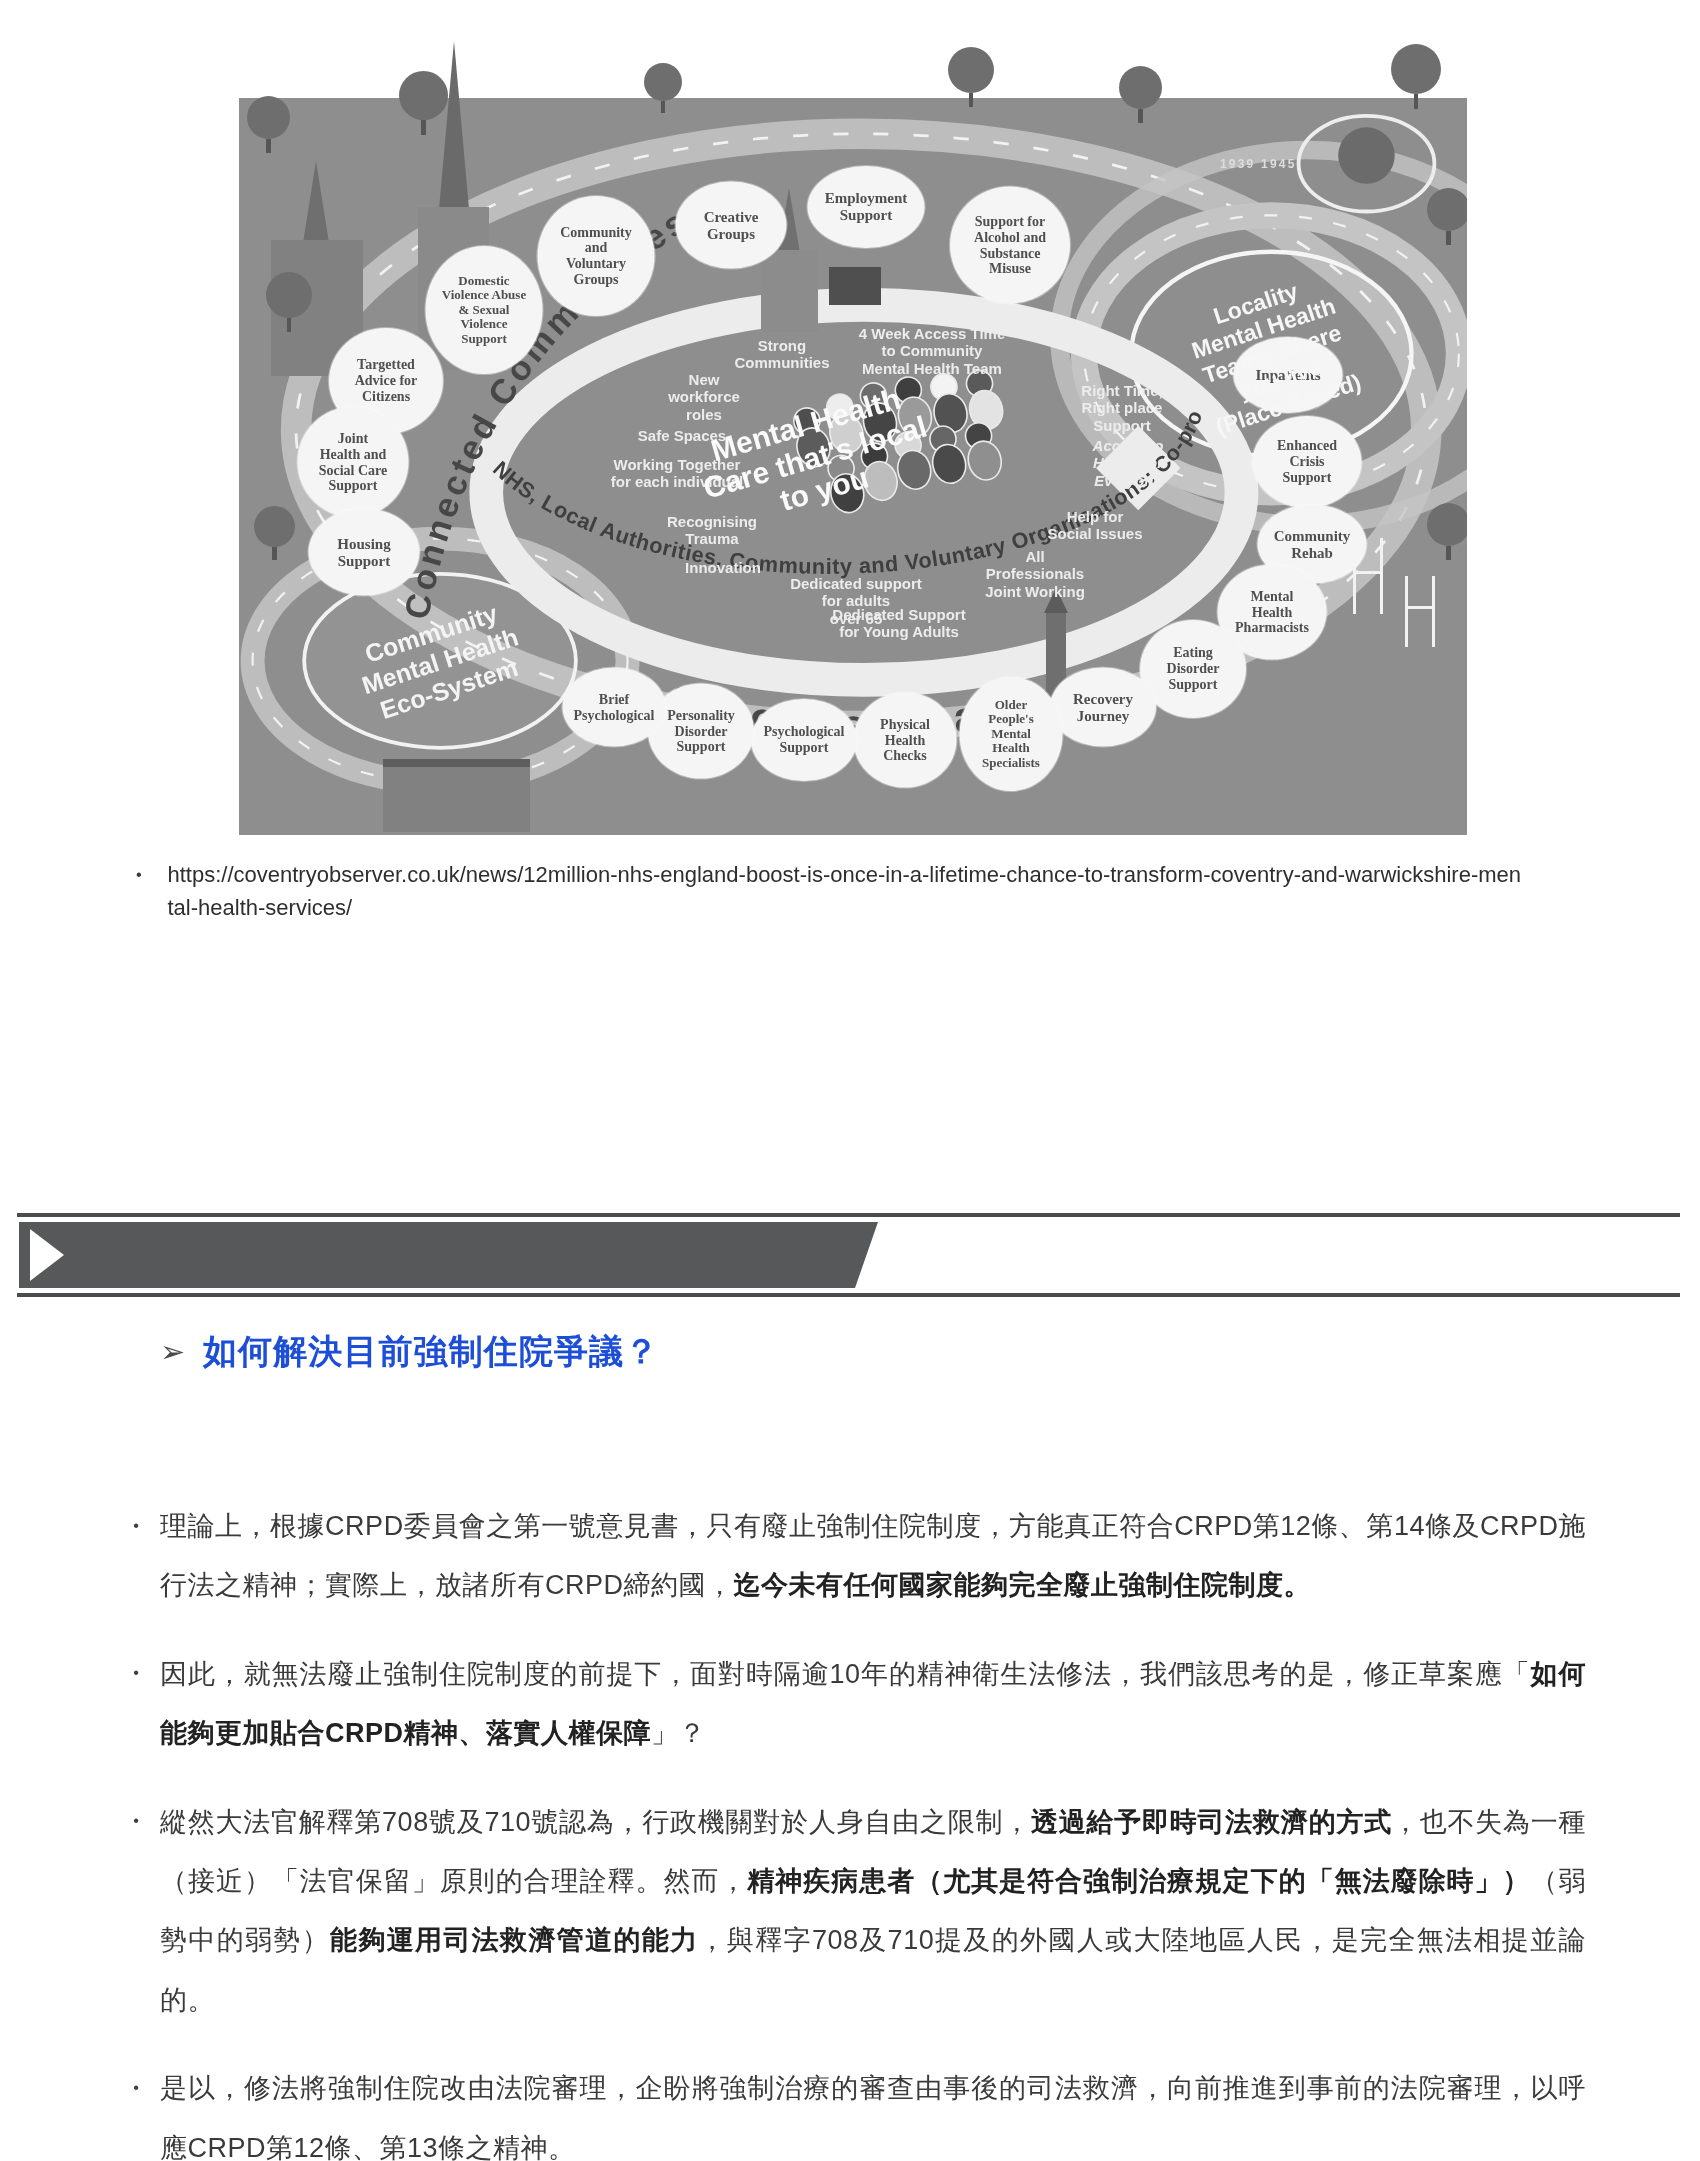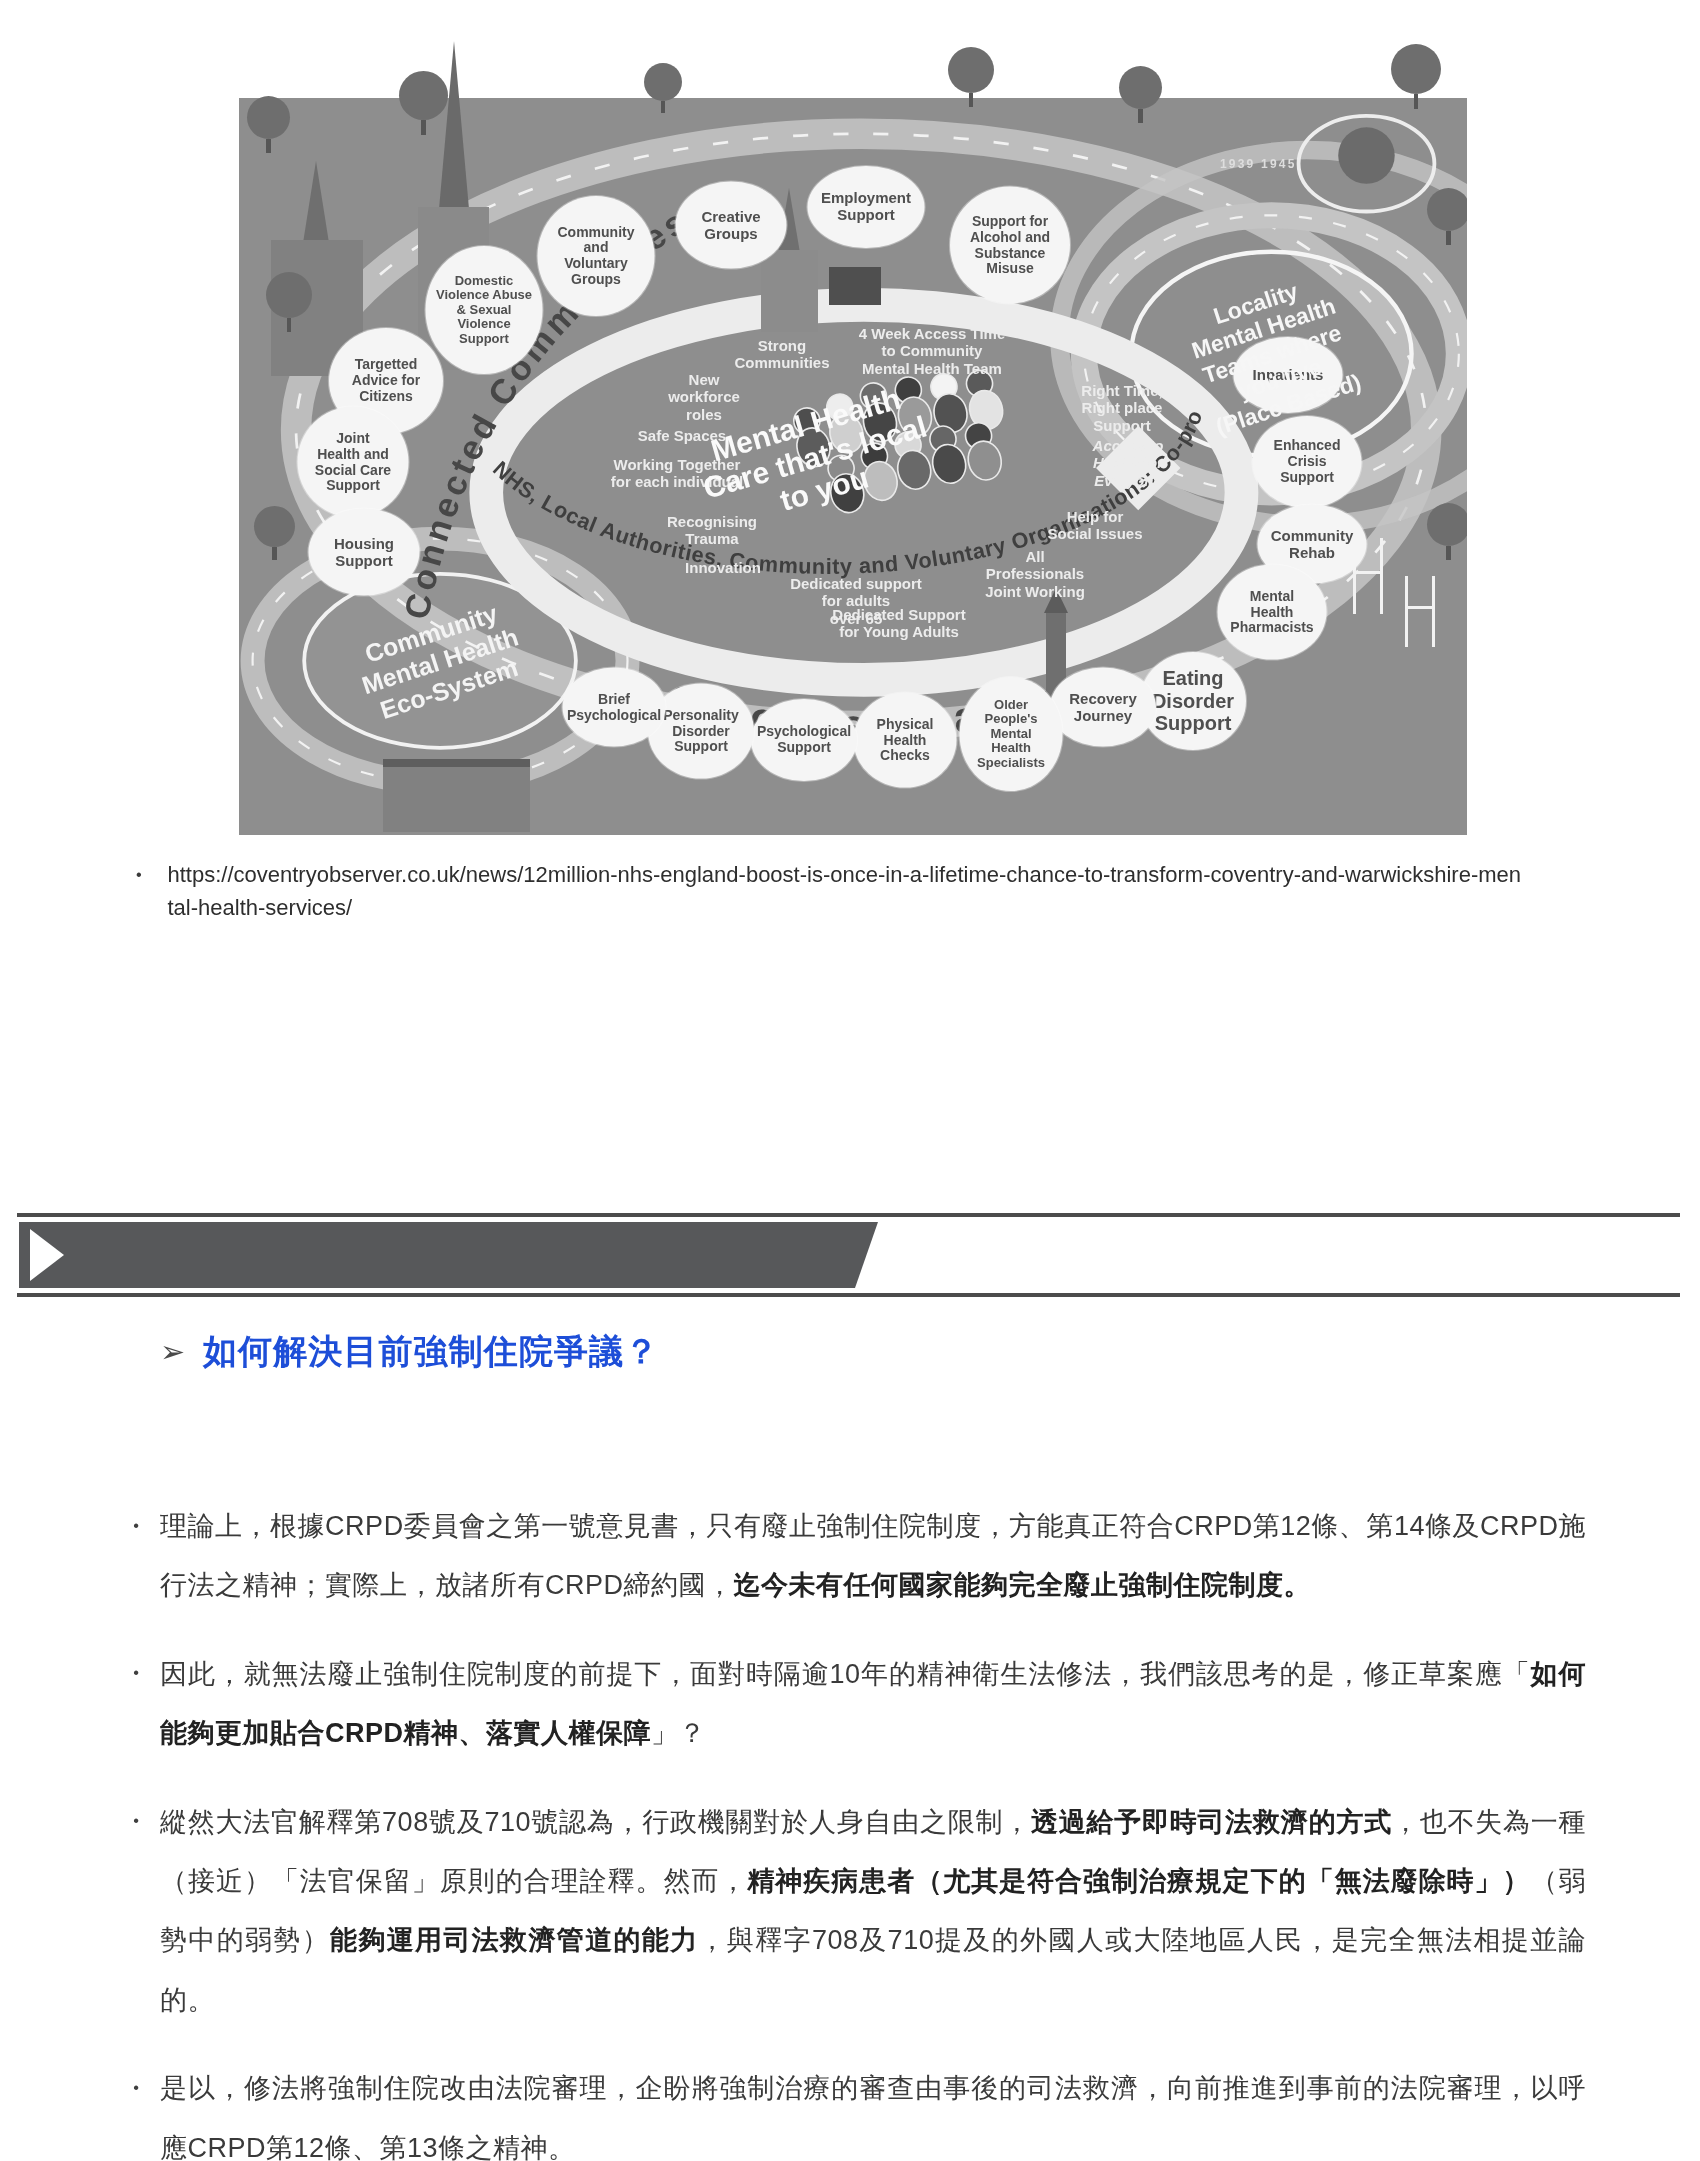--- a/index.html
+++ b/index.html
@@ -5,21 +5,21 @@
   html,body{margin:0;padding:0;}
   body{width:1700px;height:2161px;position:relative;background:#ffffff;
        font-family:"Liberation Sans", sans-serif;overflow:hidden;}
   
   #infographic{position:absolute;left:239px;top:33px;width:1228px;height:802px;overflow:hidden;}
   #gray-bg{position:absolute;left:0;top:65px;right:0;bottom:0;background:#8e8e8e;}
   #infographic svg{position:absolute;left:0;top:0;}
   .bubble{position:absolute;transform:translate(-50%,-50%);background:#f5f5f5;border-radius:50%;
           display:flex;align-items:center;justify-content:center;text-align:center;
           color:#4f4f4f;font-weight:700;font-size:15px;line-height:1.12;white-space:pre-line;
-          box-shadow:0 0 0 1.1px rgba(255,255,255,.35);}
+          box-shadow:0 0 0 1.1px rgba(255,255,255,.35);font-family:Liberation Serif, serif;}
   .inner-label{position:absolute;transform:translate(-50%,-50%);text-align:center;color:#ececec;
           font-weight:700;font-size:15px;line-height:1.15;white-space:pre-line;}
   #center-label{position:absolute;left:576px;top:424px;width:304px;transform:translate(-50%,-50%) rotate(-16deg);
           text-align:center;color:#fafafa;font-weight:700;font-size:30px;line-height:1.12;white-space:pre-line;}
   #eco-label{position:absolute;left:201px;top:628px;width:228px;transform:translate(-50%,-50%) rotate(-18deg);
           text-align:center;color:#f4f4f4;font-weight:700;font-size:25px;line-height:1.15;white-space:pre-line;}
   #locality-label{position:absolute;left:1033px;top:321px;width:228px;transform:translate(-50%,-50%) rotate(-18deg);
           text-align:center;color:#f6f6f6;font-weight:700;font-size:23px;line-height:1.15;white-space:pre-line;}
   #memorial{position:absolute;left:981px;top:124px;color:#dedede;font-size:12px;font-weight:700;letter-spacing:2.2px;}
   .tree{position:absolute;}
@@ -203,21 +203,21 @@
 Support</div>
   <div class="bubble" style="left:1049px;top:342px;width:109px;height:76px;">Inpatients</div>
   <div class="bubble" style="left:1068px;top:429px;width:109px;height:92px;font-size:14px;">Enhanced
 Crisis
 Support</div>
   <div class="bubble" style="left:1073px;top:511px;width:109px;height:79px;">Community
 Rehab</div>
   <div class="bubble" style="left:1033px;top:579px;width:109px;height:95px;font-size:14px;">Mental
 Health
 Pharmacists</div>
-  <div class="bubble" style="left:954px;top:668px;width:106px;height:98px;font-size:20px;">Eating
+  <div class="bubble" style="left:954px;top:636px;width:106px;height:98px;font-size:14px;">Eating
 Disorder
 Support</div>
   <div class="bubble" style="left:864px;top:674px;width:106px;height:79px;">Recovery
 Journey</div>
   <div class="bubble" style="left:772px;top:701px;width:103px;height:114px;font-size:13px;">Older
 People's
 Mental
 Health
 Specialists</div>
   <div class="bubble" style="left:666px;top:707px;width:103px;height:95px;font-size:14px;">Physical

